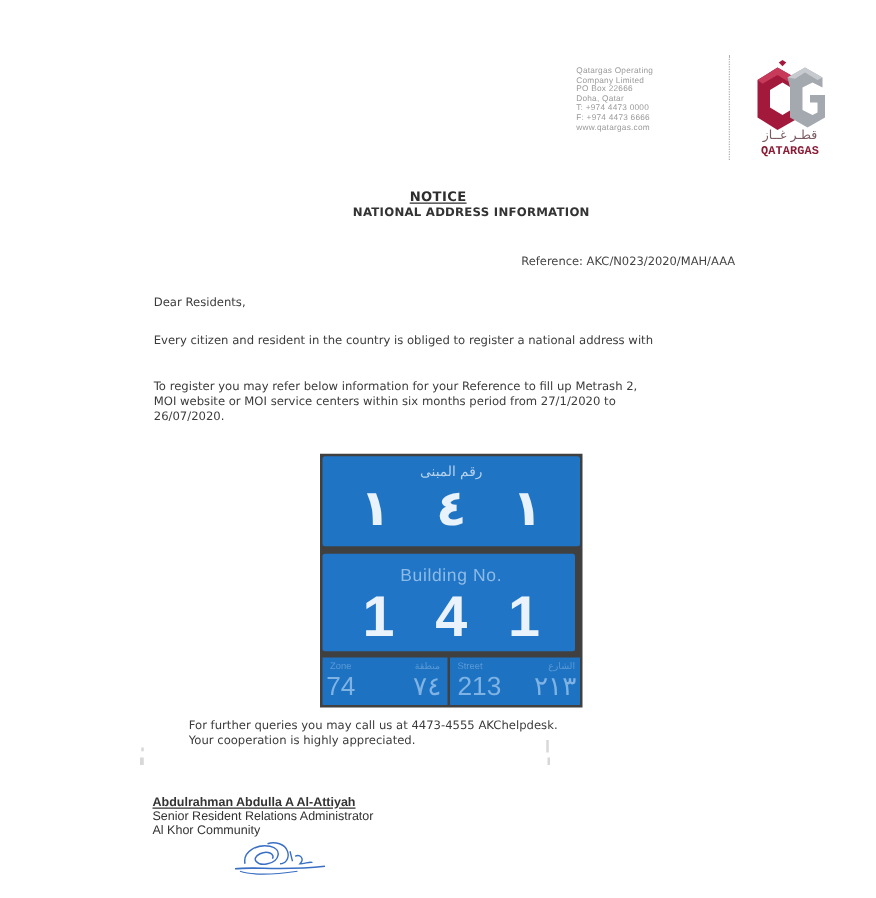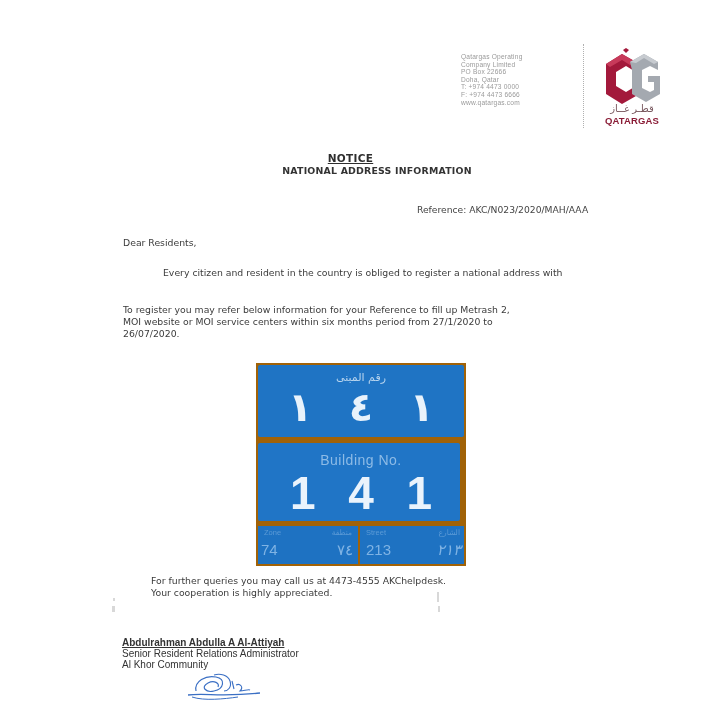--- a/index.html
+++ b/index.html
@@ -22,21 +22,21 @@
       border-left: 1px dotted #b0b0b0;
     }
     .logo { left: 596px; top: 48px; width: 72px; height: 80px; }
     .logo svg { display: block; }
     .logo-ar {
       position: absolute; left: 0; top: 56px; width: 72px; text-align: center;
       font-size: 10px; color: #7a5a60; line-height: 10px;
     }
     .logo-en {
       position: absolute; left: 0; top: 67px; width: 72px; text-align: center;
-      font-family: Liberation Sans, sans-serif; font-weight: bold;
+      font-family: Liberation Mono, monospace; font-weight: bold;
       font-size: 9.5px; color: #8a1c36; letter-spacing: 0.1px;
     }
 
     
     .notice {
       left: 0; top: 152px; width: 701px; text-align: center;
       font-weight: bold; font-size: 10.5px; text-decoration: underline; color: #2e2e2e;
       letter-spacing: 0.3px;
     }
     .subtitle {
@@ -44,27 +44,27 @@
       font-weight: bold; font-size: 9.4px; color: #333; letter-spacing: 0.2px;
     }
     .reference {
       left: 417px; top: 204px; font-size: 9.2px; color: #444; white-space: nowrap;
     }
 
     
     .para { left: 123px; font-size: 9.3px; line-height: 12.2px; color: #3b3b3b; width: 500px; }
     .para div { white-space: nowrap; }
     .greeting { top: 237px; }
-    .p1 { top: 267px; margin-left: 40px; }
+    .p1 { top: 267px; }
     .p2 { top: 304px; }
 
     
     .plate {
       left: 256px; top: 363px; width: 210px; height: 203px;
-      background: #a16207;
+      background: #404040;
     }
     .plate-top {
       position: absolute; left: 2px; top: 2px; width: 206px; height: 72px;
       background: #1f74c4; border-radius: 2px;
     }
     .plate-mid {
       position: absolute; left: 2px; top: 80px; width: 202px; height: 78px;
       background: #2075c6; border-radius: 2px;
     }
     .plate-bot-l {
@@ -92,21 +92,21 @@
       position: absolute; top: 25px; left: 0; width: 206px;
       display: flex; justify-content: space-between; padding: 0 32px; box-sizing: border-box;
       color: #eaf3fc; font-family: "Liberation Sans", sans-serif; font-weight: bold;
       font-size: 46px; line-height: 50px;
     }
     .small-label {
       position: absolute; top: 2px; color: #5b9ad6; font-size: 7.5px;
       font-family: "Liberation Sans", sans-serif;
     }
     .small-num {
-      position: absolute; top: 11px; color: #7fb3e4; font-size: 15px;
+      position: absolute; top: 11px; color: #7fb3e4; font-size: 21px;
       font-family: "Liberation Sans", sans-serif; line-height: 26px;
     }
 
     
     .closing { left: 123px; top: 575px; font-size: 9.3px; line-height: 12.2px; color: #3b3b3b; }
     .closing div { white-space: nowrap; padding-left: 28px; }
 
     .sign { left: 122px; top: 637px; font-family: "Liberation Sans", sans-serif; font-size: 10px; line-height: 11px; color: #333; }
     .sign-name { font-weight: bold; text-decoration: underline; }
     .signature { left: 184px; top: 671px; }
@@ -177,21 +177,21 @@
   <div class="plate-bot-l">
     <span class="small-label" style="left:6px;">Zone</span>
     <span class="small-label" style="right:6px;">منطقة</span>
     <span class="small-num" style="left:3px;">74</span>
     <span class="small-num" style="right:5px;">٧٤</span>
   </div>
   <div class="plate-bot-r">
     <span class="small-label" style="left:6px;">Street</span>
     <span class="small-label" style="right:4px;">الشارع</span>
     <span class="small-num" style="left:6px;">213</span>
-    <span class="small-num" style="right:3px;font-style:italic;">٢١٣</span>
+    <span class="small-num" style="right:3px;">٢١٣</span>
   </div>
 </div>
 
 <div class="abs closing">
   <div>For further queries you may call us at 4473-4555 AKChelpdesk.</div>
   <div>Your cooperation is highly appreciated.</div>
 </div>
 
 <div class="abs sign">
   <div class="sign-name">Abdulrahman Abdulla A  Al-Attiyah</div>

